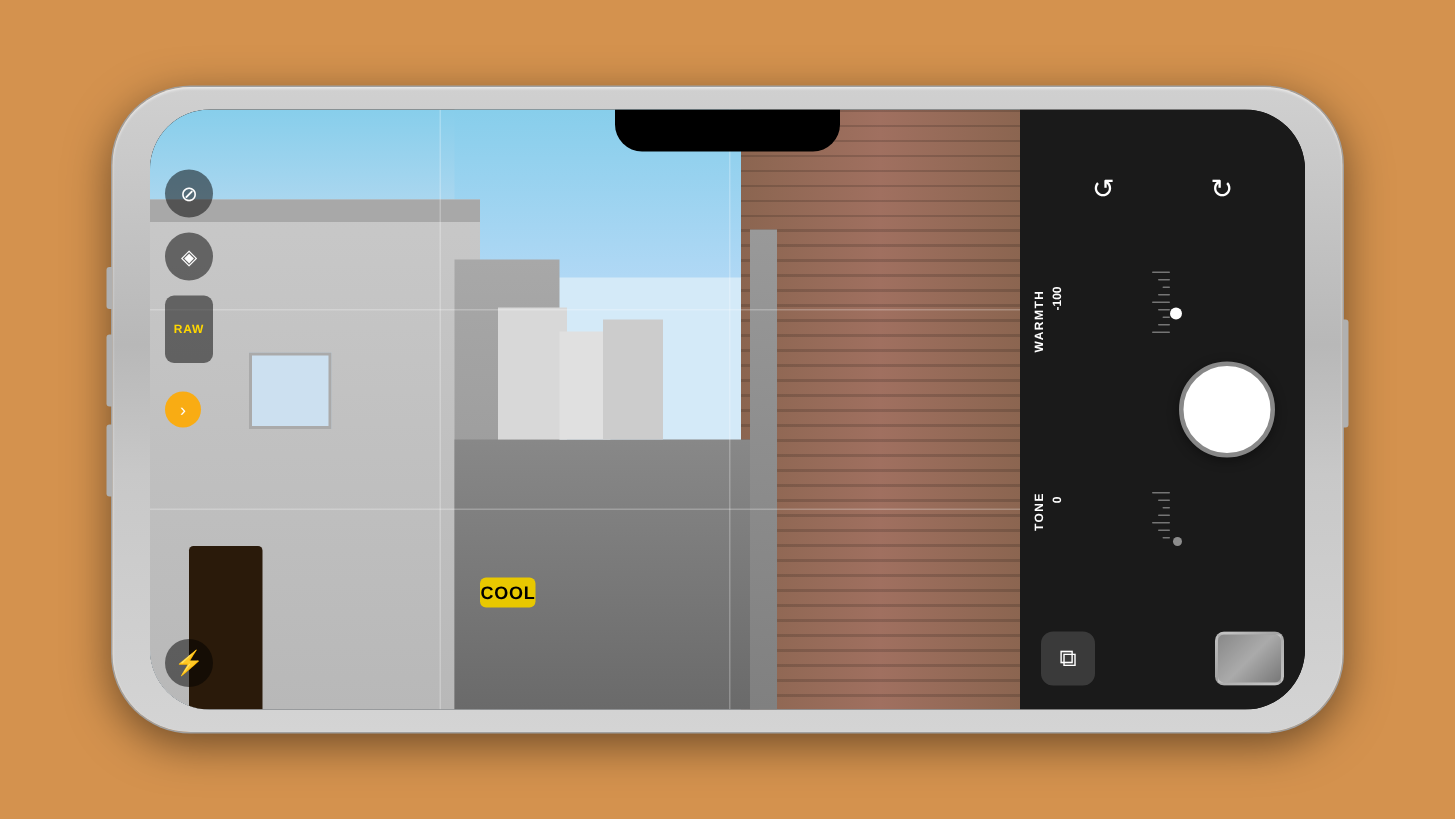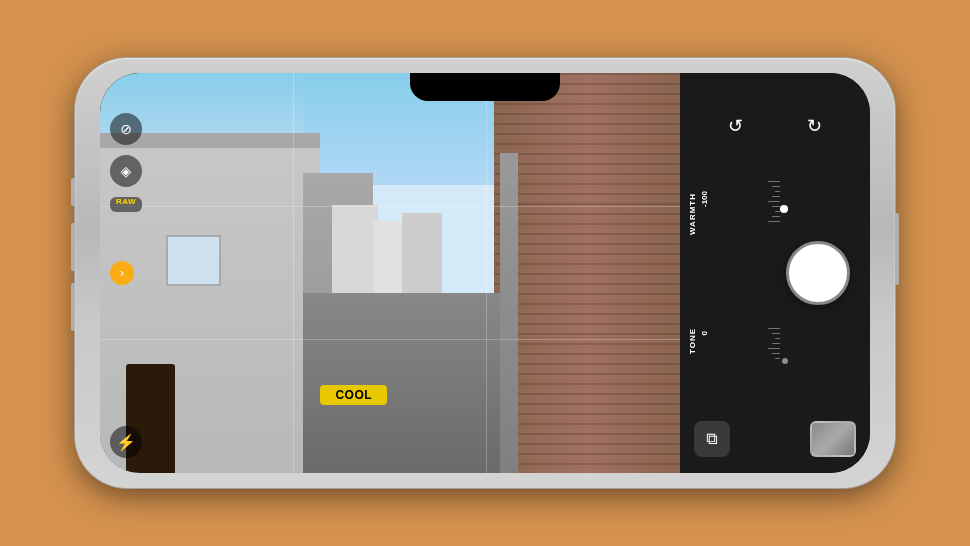--- a/index.html
+++ b/index.html
@@ -264,21 +264,21 @@
 
     
     .cool-badge {
       position: absolute;
       bottom: 17%;
       left: 38%;
       background: #e8c800;
       color: #000;
       font-size: 12px;
       font-weight: 700;
-      padding: 3px 15px;
+      padding: 3px 0;
       border-radius: 4px;
       z-index: 10;
       letter-spacing: 0.5px;
     }
 
     
     .camera-left-controls {
       position: absolute;
       left: 10px;
       top: 40px;
@@ -295,25 +295,25 @@
       border-radius: 50%;
       display: flex;
       align-items: center;
       justify-content: center;
       color: white;
       font-size: 14px;
     }
 
     .ctrl-raw {
       width: 32px;
-      height: 15px;
+      height: 45px;
       background: rgba(0,0,0,0.5);
       border-radius: 6px;
       display: flex;
-      align-items: flex-start;
+      align-items: center;
       justify-content: center;
       color: #ffd700;
       font-size: 8px;
       font-weight: 700;
       letter-spacing: 0.5px;
     }
 
     
     .arrow-expand {
       position: absolute;

